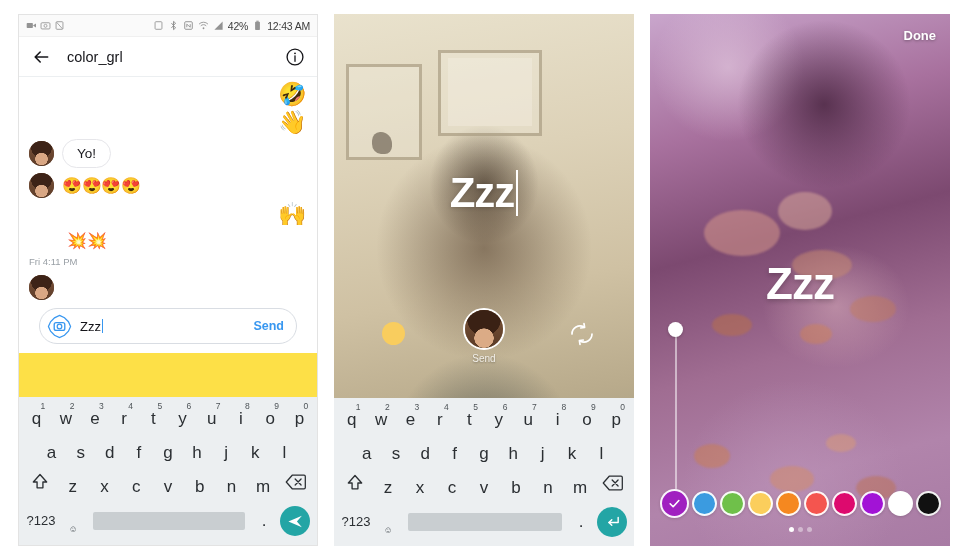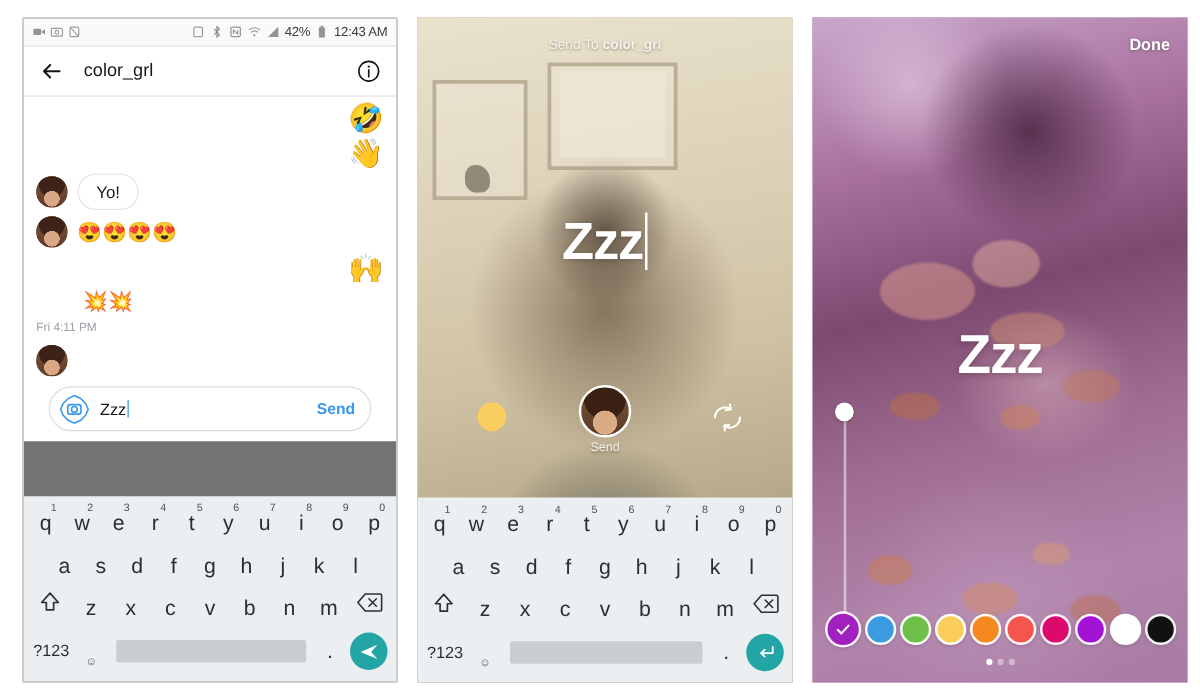--- a/index.html
+++ b/index.html
@@ -21,21 +21,21 @@
   
   .phone {
     position: relative;
     width: 300px;
     height: 532px;
     overflow: hidden;
     flex: 0 0 auto;
   }
 
   
-  #panel-chat { background: #737373; border: 1px solid #e3e3e3; }
+  #panel-chat { background: #fde047; border: 1px solid #e3e3e3; }
 
   .statusbar {
     height: 22px;
     background: #fafafa;
     display: flex;
     align-items: center;
     padding: 0 7px;
     font-size: 10.5px;
     color: #4a4a4a;
     border-bottom: 1px solid #f0f0f0;
@@ -517,23 +517,20 @@
   </div>
 
   <div class="phone" id="panel-compose">
     <div class="cam-photo">
       <div class="frame-art frame-a"></div>
       <div class="frame-art frame-b"></div>
       <div class="frame-art frame-b2"></div>
       <div class="art-blob"></div>
     </div>
 
-    <div class="cam-top-label">
-      <span>Send To </span><b>color_grl</b>
-    </div>
 
     <div class="cam-zzz">
       <span>Zzz</span>
       <div class="tcaret"></div>
     </div>
 
     <div class="cam-controls">
       <div class="yellow-dot"></div>
       <div class="send-avatar-wrap">
         <div class="send-avatar"></div>

